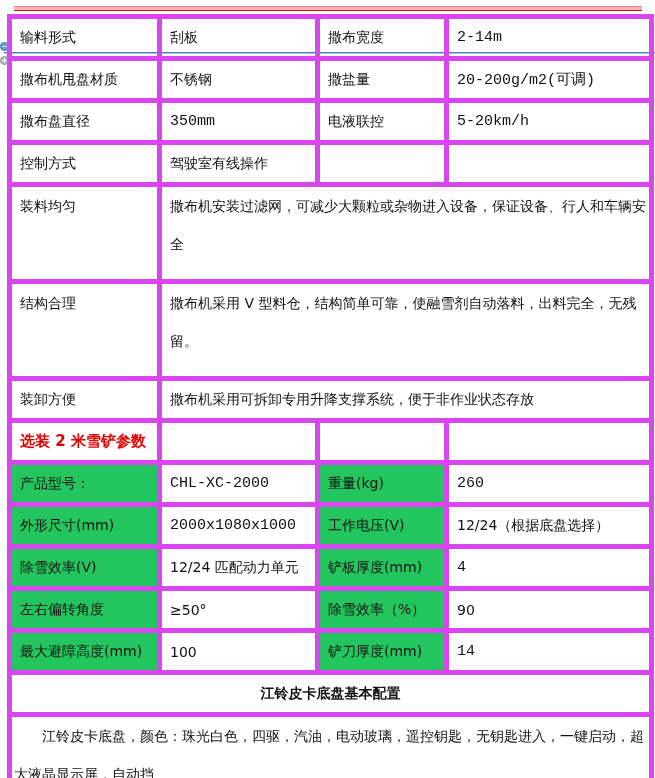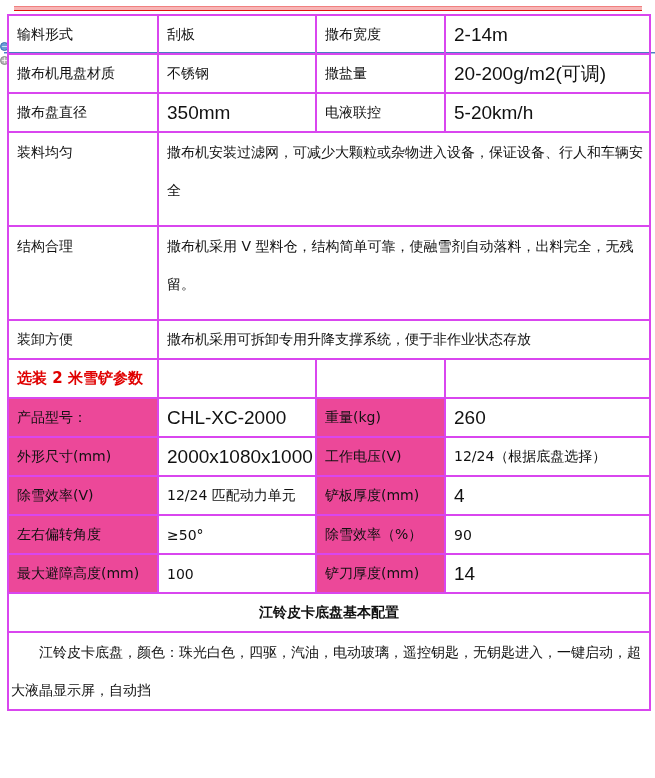--- a/index.html
+++ b/index.html
@@ -7,28 +7,28 @@
       font-family:"DejaVu Sans", "Liberation Sans", sans-serif; color:#111; }
     .topline { position:absolute; left:14px; top:6px; width:628px; height:3px;
       border-top:1px solid #f08080; border-bottom:1px solid #e01010; background:#f7b5b5; }
     .blueline { position:absolute; left:4px; top:52px; width:651px; height:2px;
       border-top:1px solid #4a7fc1; border-bottom:1px solid #a9c4e6; box-sizing:border-box; }
     .ctrl { position:absolute; left:0; width:9px; height:9px; border-radius:50%;
       box-sizing:border-box; font-size:8px; line-height:7px; text-align:center; color:#fff; }
     .ctrl.minus { top:42px; background:#6b9bd6; border:1px solid #3d6fb0; }
     .ctrl.plus { top:56px; background:#b8b8b8; border:1px solid #8a8a8a; }
     table { position:absolute; left:7px; top:14px; border-collapse:collapse; table-layout:fixed; width:642px; }
-    td { border:2px solid #d946ef; font-size:14px; padding:0 0 0 8px; height:37px; vertical-align:middle;
+    td { border:5px solid #d946ef; font-size:14px; padding:0 0 0 8px; height:37px; vertical-align:middle;
       white-space:nowrap; overflow:hidden; }
     td.wrap { white-space:normal; line-height:38px; padding-top:0; padding-bottom:16px; vertical-align:top; }
-    td.grey { background:#ec4899; }
+    td.grey { background:#22c55e; }
     td.red { color:#e00000; font-weight:bold; font-size:15px; }
     td.center { text-align:center; font-weight:bold; padding-left:0; }
     td.para { white-space:normal; line-height:38px; text-indent:28px; padding-left:2px; vertical-align:top; }
-    .mono { font-family:Liberation Sans, sans-serif; font-size:19px;border-radius:6px; }
+    .mono { font-family:Liberation Mono, monospace; font-size:15px;border-radius:6px; }
   </style>
 </head>
 <body>
 
 <div class="topline"></div>
 <div class="blueline"></div>
 <div class="ctrl minus">−</div>
 <div class="ctrl plus">+</div>
 
 <table>
@@ -50,20 +50,26 @@
       <td>撒布机甩盘材质</td>
       <td>不锈钢</td>
       <td>撒盐量</td>
       <td class="mono">20-200g/m2(可调)</td>
     </tr>
     <tr>
       <td>撒布盘直径</td>
       <td class="mono">350mm</td>
       <td>电液联控</td>
       <td class="mono">5-20km/h</td>
+    </tr>
+    <tr>
+      <td>控制方式</td>
+      <td>驾驶室有线操作</td>
+      <td></td>
+      <td></td>
     </tr>
 
     <tr>
       <td class="wrap" style="height:75px">装料均匀</td>
       <td class="wrap" colspan="3" style="height:75px">撒布机安装过滤网，可减少大颗粒或杂物进入设备，保证设备、行人和车辆安全</td>
     </tr>
     <tr>
       <td class="wrap" style="height:75px">结构合理</td>
       <td class="wrap" colspan="3" style="height:75px">撒布机采用 V 型料仓，结构简单可靠，使融雪剂自动落料，出料完全，无残留。</td>
     </tr>

